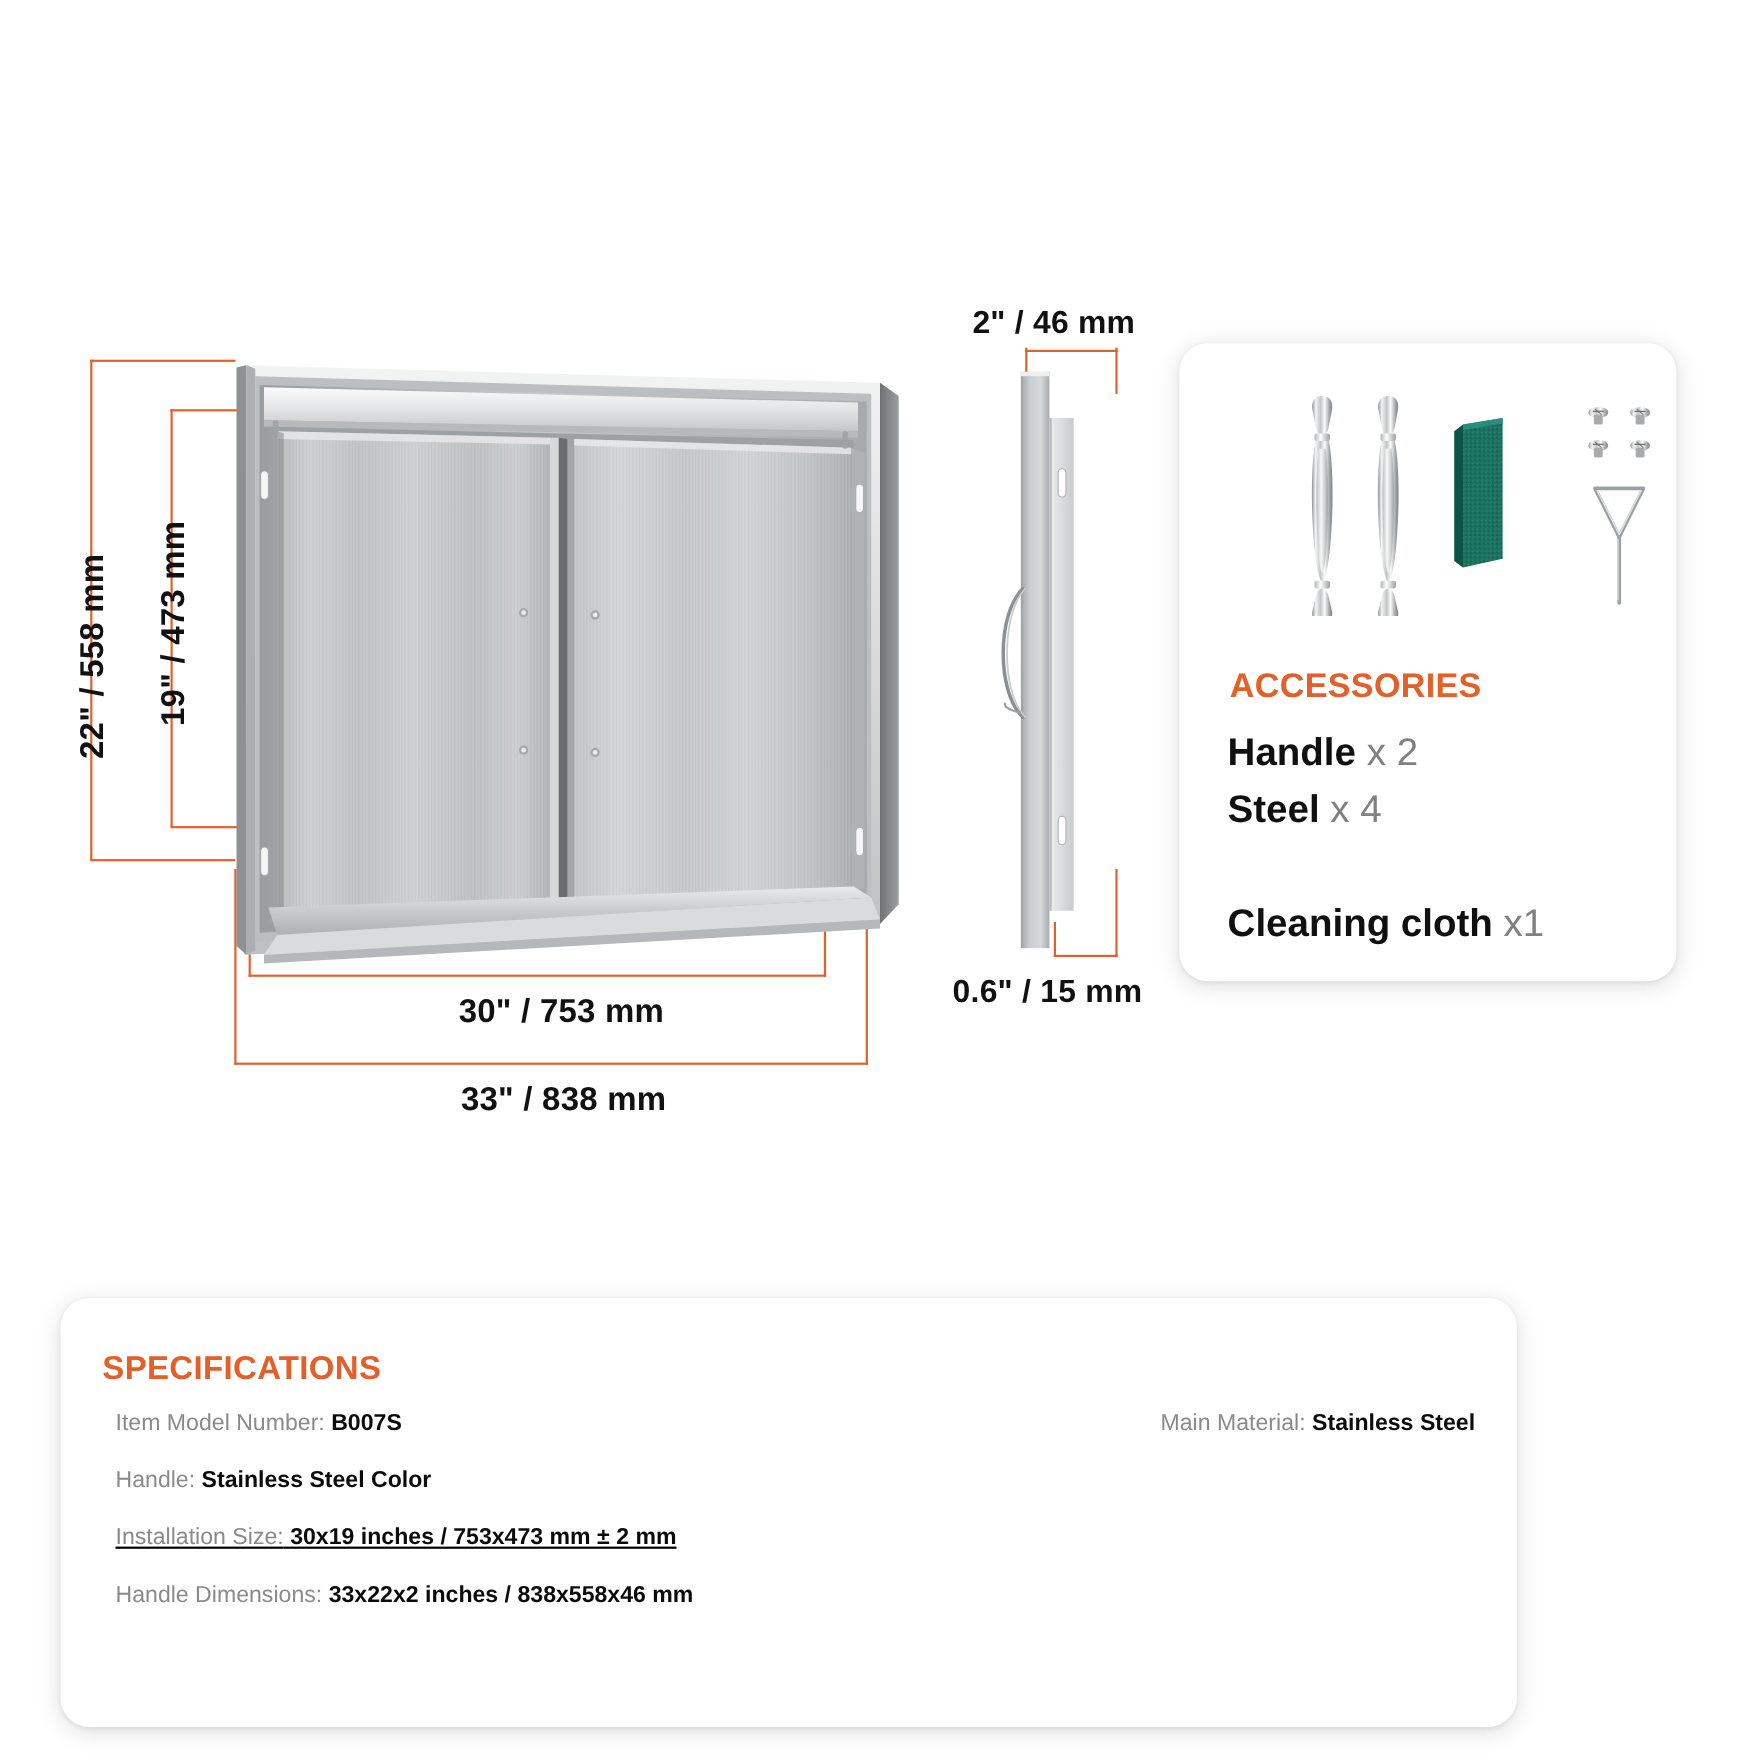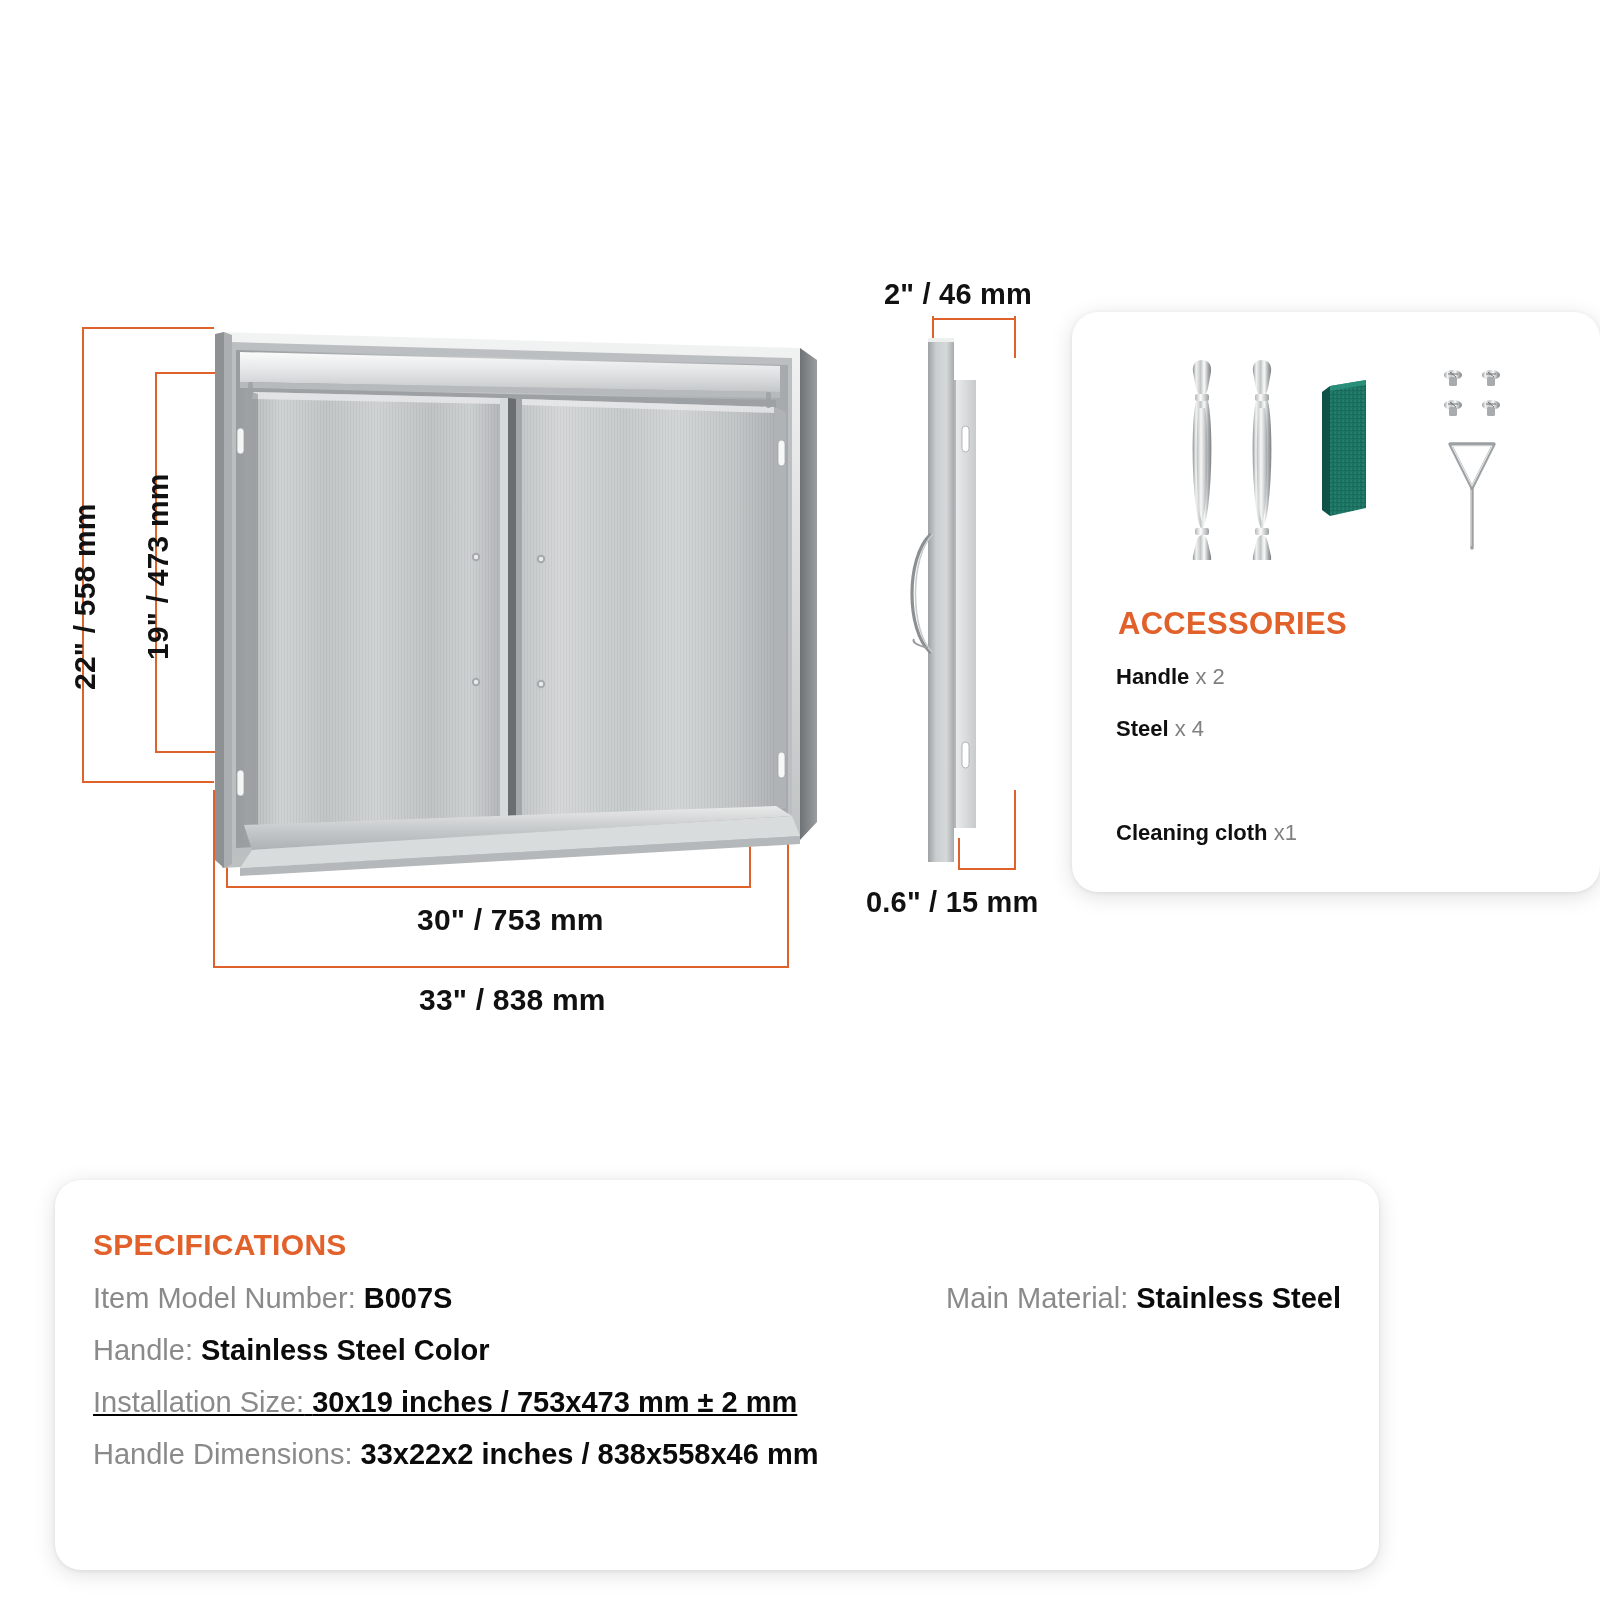--- a/index.html
+++ b/index.html
@@ -50,35 +50,35 @@
 
   .acc-title {
     position: absolute;
     color: #E2602A;
     font-weight: bold;
     font-size: 31px;
     letter-spacing: .3px;
   }
   .acc-row {
     position: absolute;
-    font-size: 22px;
+    font-size: 35px;
     color: #111;
     white-space: nowrap;
   }
   .acc-row .nm { font-weight: bold; color: #101010; }
   .acc-row .qt { font-weight: normal; color: #808080; }
 
   .spec-title {
     position: absolute;
     color: #E2602A;
     font-weight: bold;
     font-size: 30px;
     letter-spacing: .3px;
   }
-  .spec-row { position: absolute; font-size: 29px; white-space: nowrap; }
+  .spec-row { position: absolute; font-size: 21px; white-space: nowrap; margin-left: 12px; }
   .spec-row .k { color: #8a8a8a; font-weight: normal; }
   .spec-row .v { color: #0b0b0b; font-weight: bold; }
   .spec-right { text-align: center; }
 </style>
 </head>
 <body>
 
 <div id="stage">
 
   <div class="dim-cap-h" style="left:82px; top:327px; width:132px;"></div>
@@ -245,21 +245,21 @@
       <path d="M32,205 C10,228 10,300 32,322" fill="none" stroke="#c9cccd" stroke-width="1.6" stroke-linecap="round"></path>
       <path d="M28,318 C16,315 12,312 14,309" fill="none" stroke="#9b9ea0" stroke-width="2"></path>
     </svg>
   </div>
 
   <div class="dim-cap-v" style="left:958px; top:838px; height:32px;"></div>
   <div class="dim-line-h" style="left:958px; top:868px; width:58px;"></div>
   <div class="dim-cap-v" style="left:1014px; top:790px; height:80px;"></div>
   <div class="dim-label" style="left:866px; top:886px; font-size:29px;">0.6" / 15 mm</div>
 
-  <div class="card" style="left:1072px; top:312px; width:528px; height:580px;">
+  <div class="card" style="left:1072px; top:312px; width:452px; height:580px;">
 
     <div style="position:absolute; left:0; top:38px; width:462px; height:210px;">
       <svg width="462" height="210" viewBox="0 0 462 210">
         <defs>
           <linearGradient id="chrome" x1="0" y1="0" x2="1" y2="0">
             <stop offset="0%" stop-color="#8f9294"></stop>
             <stop offset="18%" stop-color="#f2f3f3"></stop>
             <stop offset="42%" stop-color="#c3c6c7"></stop>
             <stop offset="62%" stop-color="#fafbfb"></stop>
             <stop offset="85%" stop-color="#a5a8aa"></stop>

